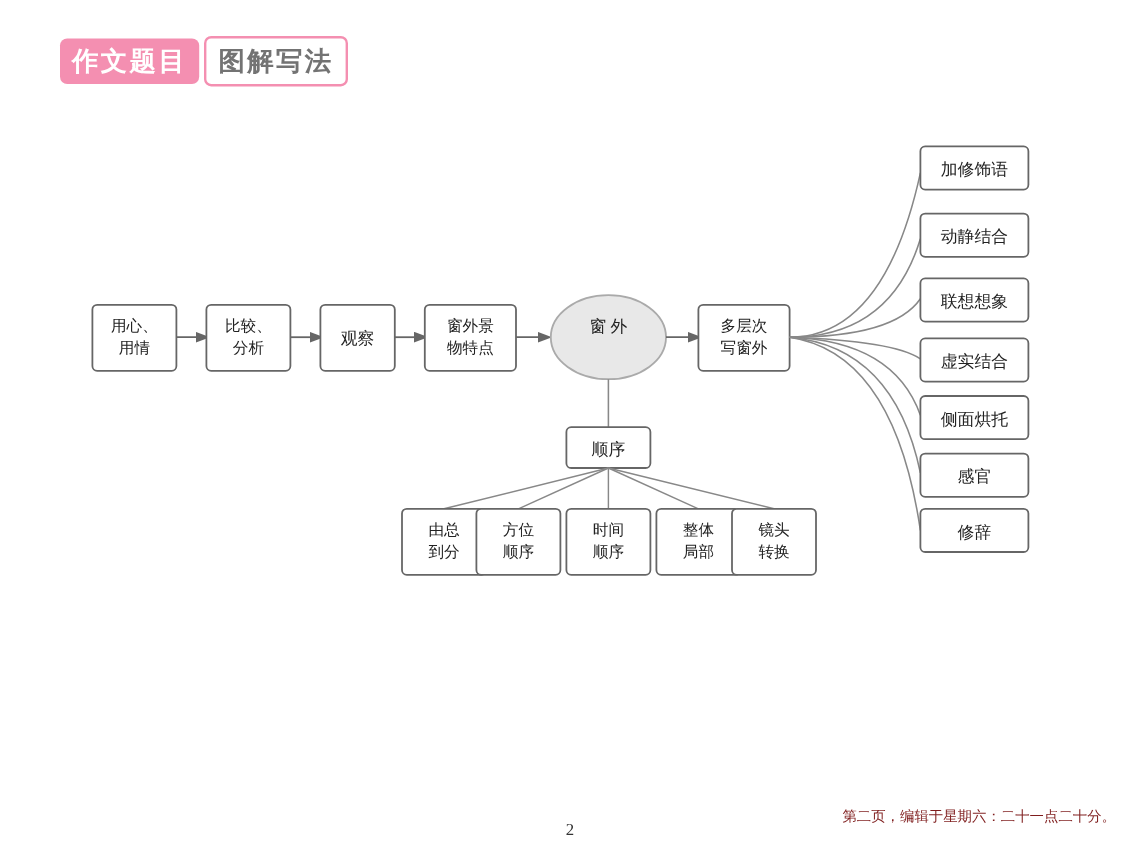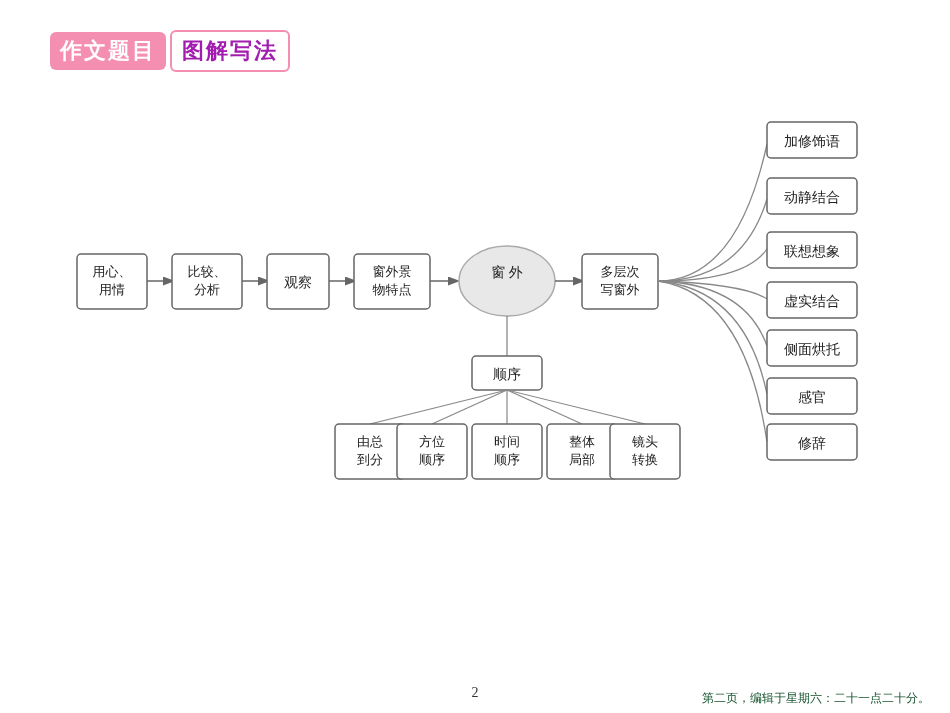--- a/index.html
+++ b/index.html
@@ -40,21 +40,21 @@
       background: transparent;
       border-radius: 6px;
       padding: 4px 10px;
       margin-bottom: 12px;
       display: inline-flex;
       align-items: center;
     }
     .badge-outline span {
       font-size: 22px;
       font-weight: bold;
-      color: #a21caf;
+      color: #737373;
       letter-spacing: 2px;
     }
 
     .intro-text {
       font-size: 16px;
       line-height: 1.8;
       color: #222;
       margin-bottom: 18px;
       text-indent: 2em;
     }
@@ -67,24 +67,24 @@
       margin: 0 auto;
     }
 
     svg.diagram {
       width: 100%;
       height: 100%;
     }
 
     .footer-text {
       position: absolute;
-      bottom: 6px;
+      bottom: 24px;
       right: 20px;
       font-size: 12px;
-      color: #14532d;
+      color: #7f1d1d;
     }
     .page-num {
       position: absolute;
       bottom: 12px;
       right: 50%;
       transform: translateX(50%);
       font-size: 14px;
       color: #333;
     }
   </style>

